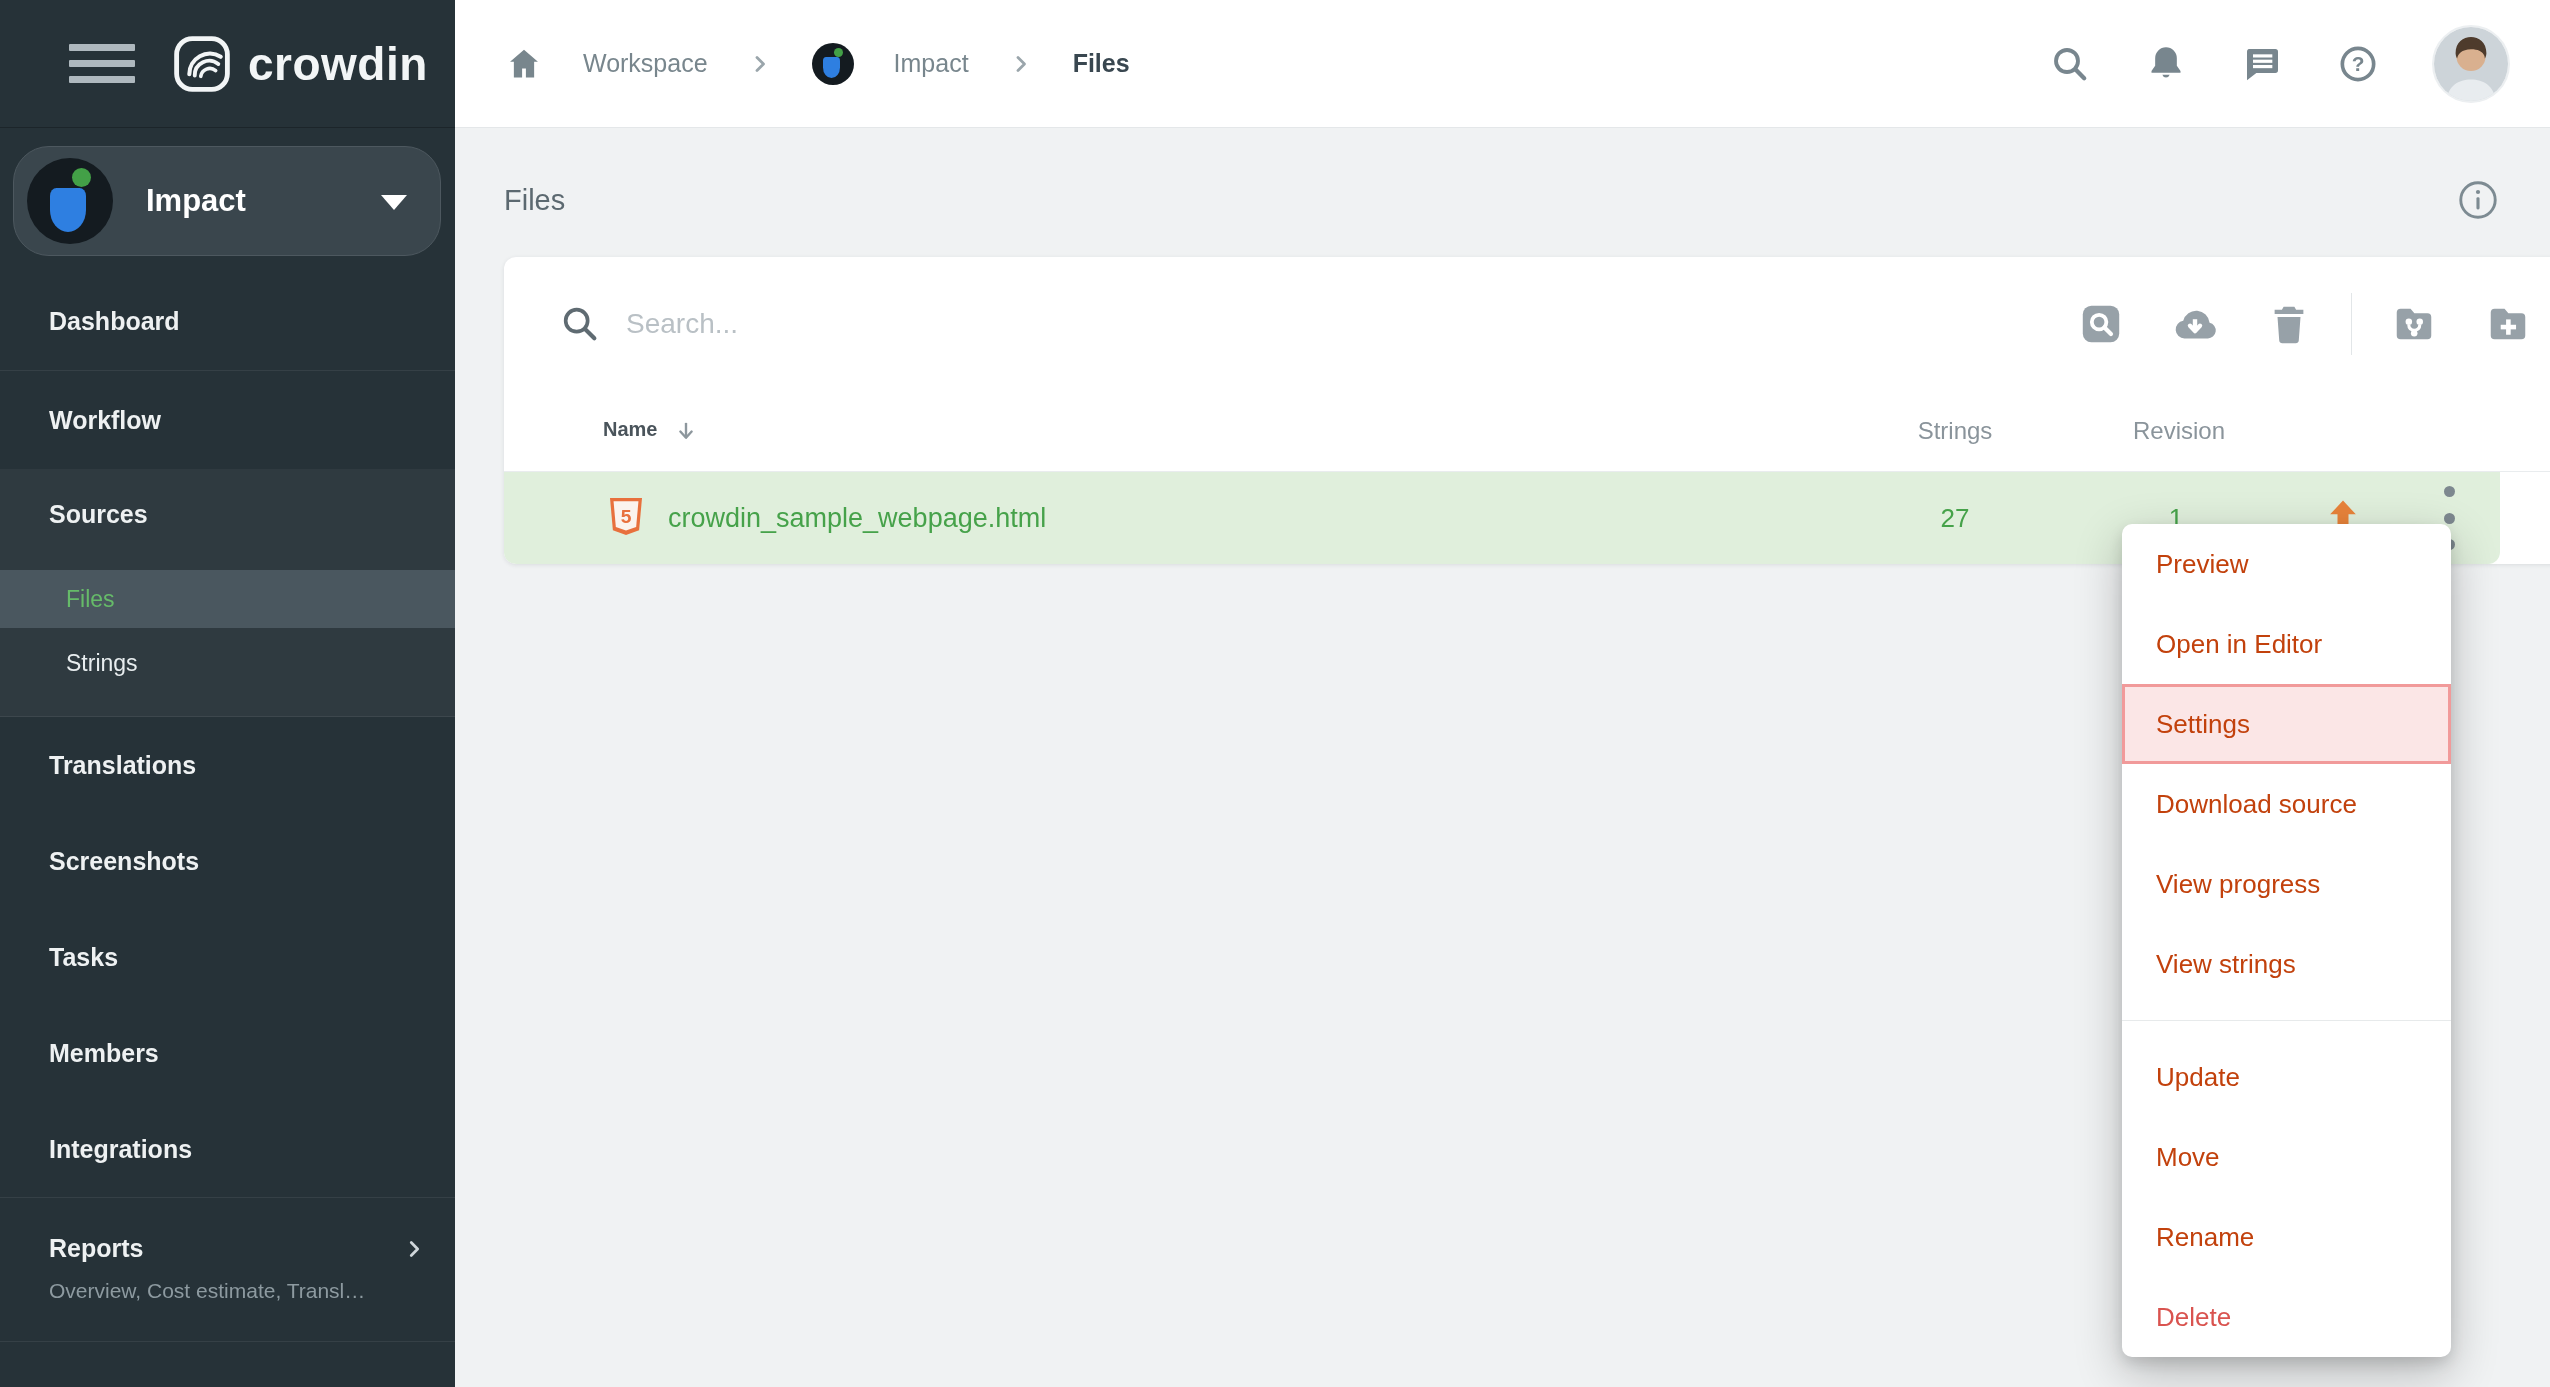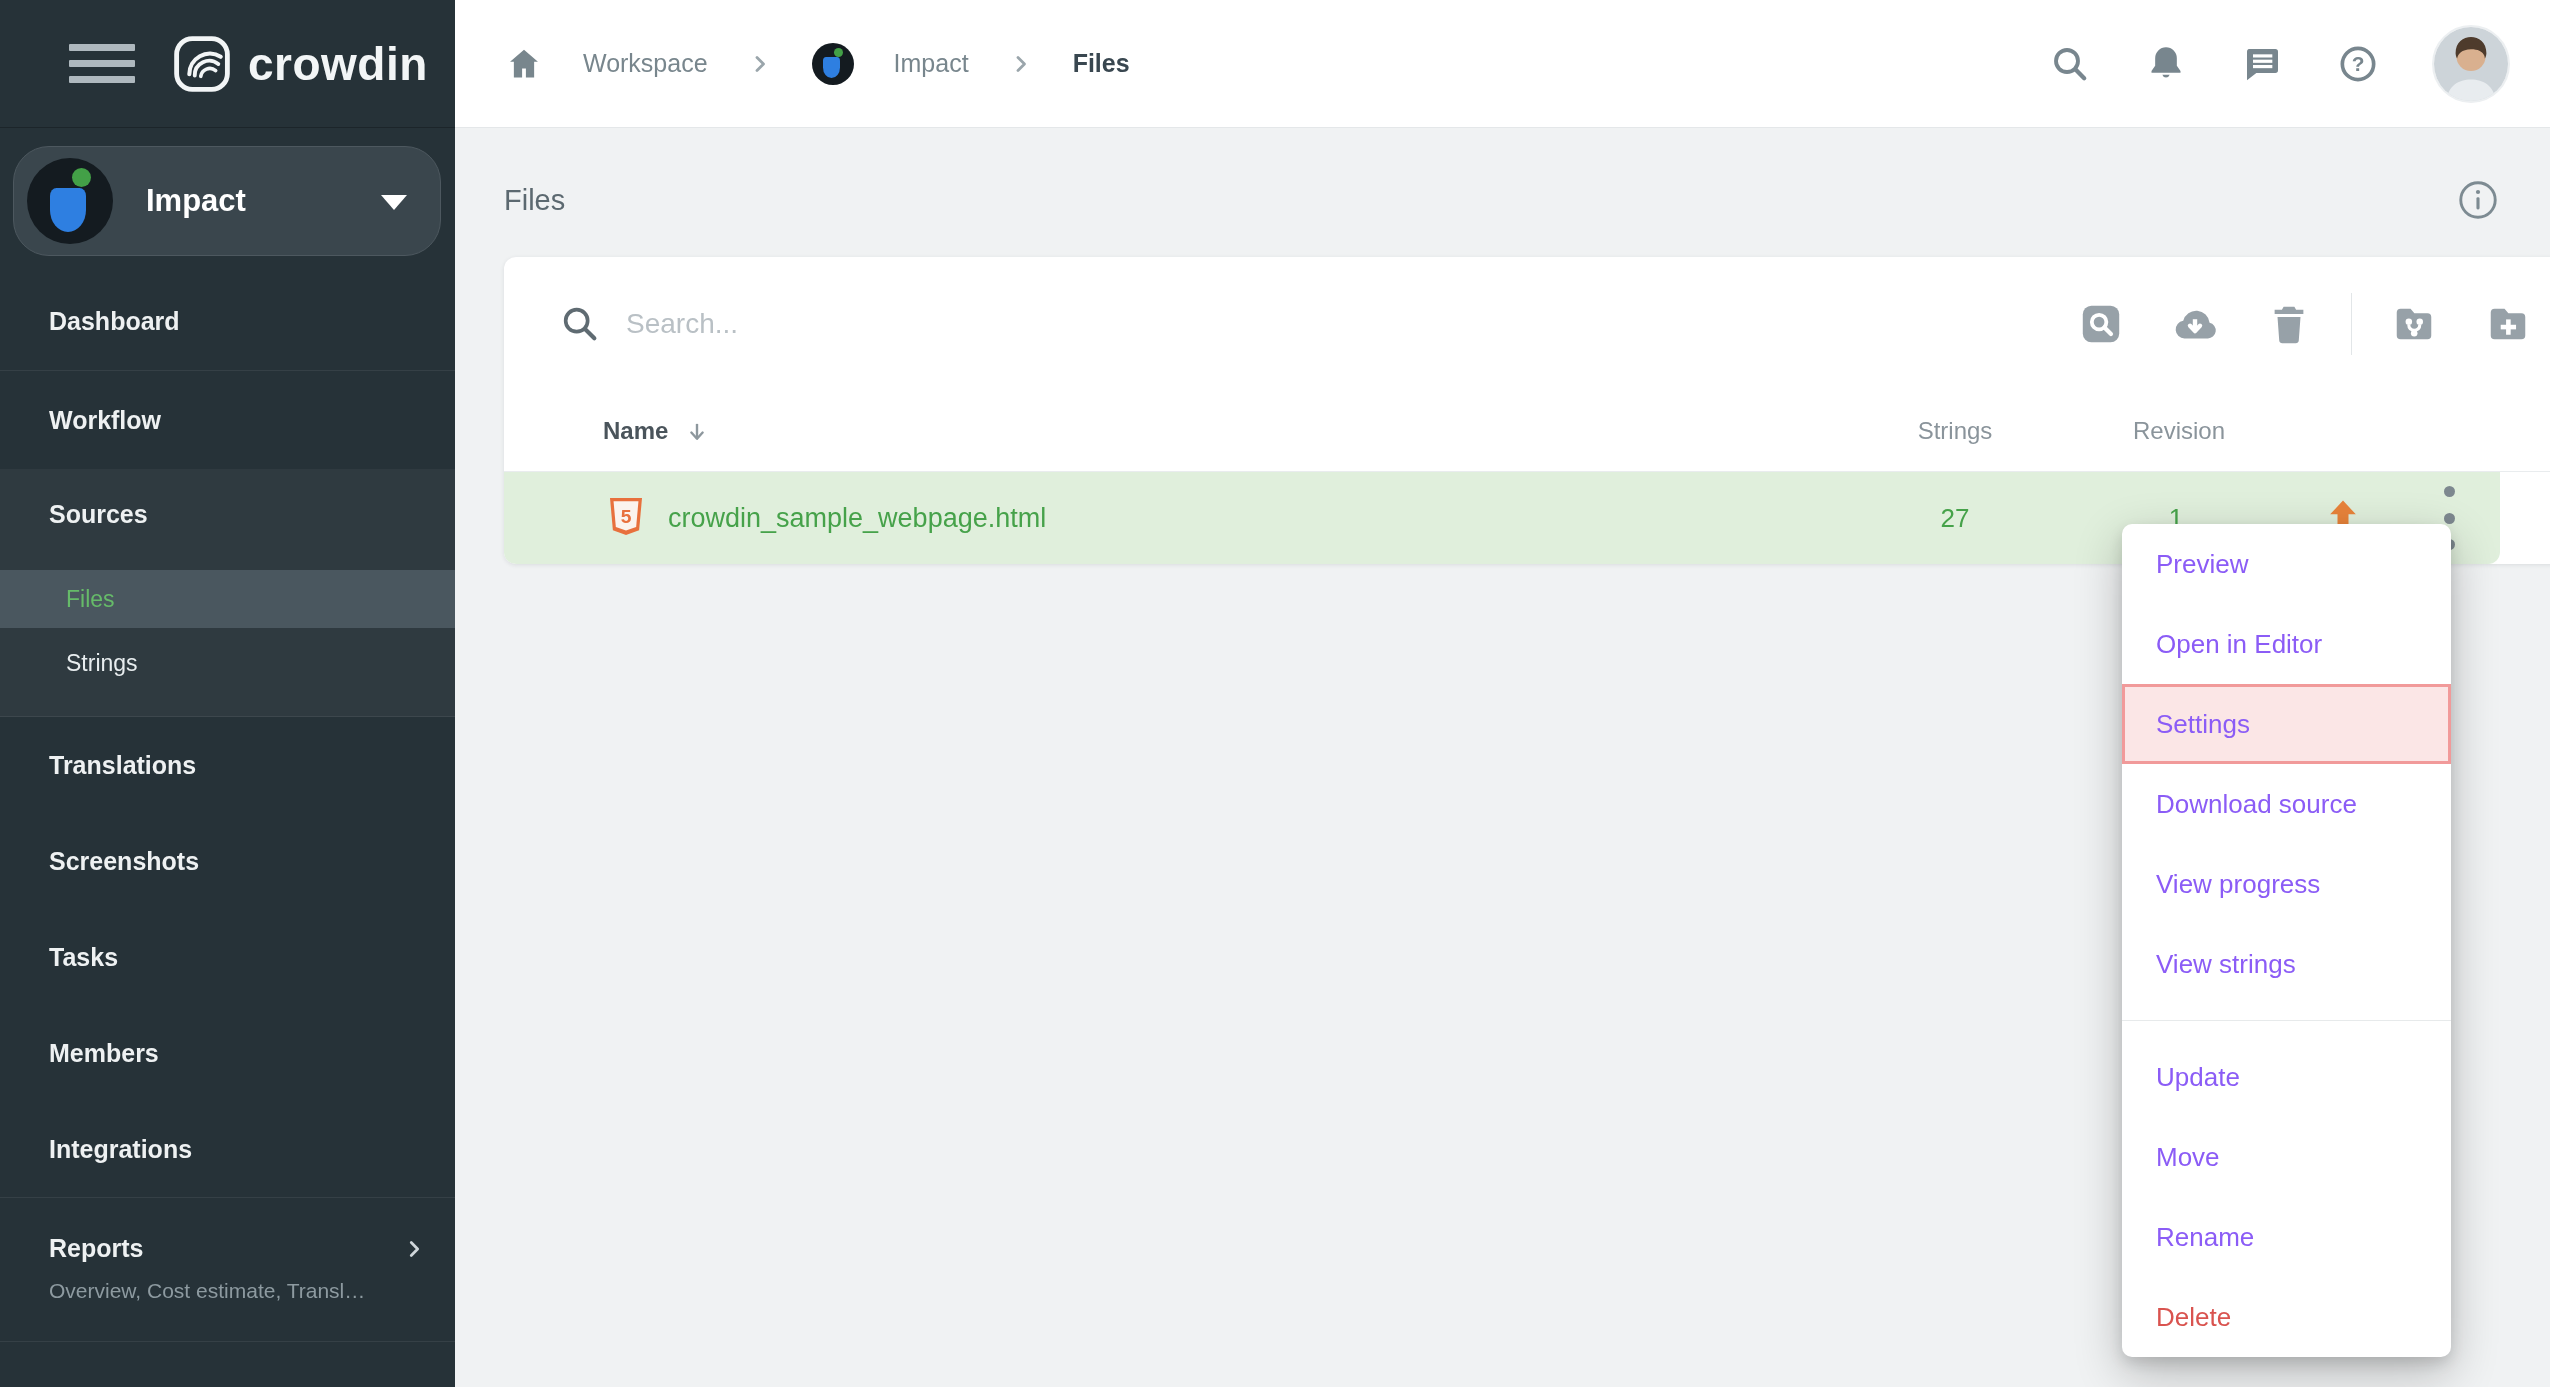--- a/index.html
+++ b/index.html
@@ -80,39 +80,39 @@
   .tool-btn svg { width:46px; height:46px; }
   .tool-gap { display:flex; align-items:center; gap:38px; }
   .v-sep { width:1px; height:62px; background:#e2e6e8; margin:0 34px; }
   .file-btn { margin-left:44px; width:176px; height:70px; background:#22313c; color:#ffffff; border:none;
               border-radius:8px; font-size:26px; font-weight:700; letter-spacing:2px; display:flex;
               align-items:center; justify-content:center; gap:14px; cursor:pointer;
               font-family:"Liberation Sans", sans-serif; }
   .file-btn .plus { font-size:34px; font-weight:400; margin-top:-3px; }
 
   .table-head { height:82px; border-bottom:1px solid #e9ecee; position:relative; display:flex; align-items:center; }
-  .th-name { margin-left:99px; display:flex; align-items:flex-end; gap:16px; font-size:24px; font-weight:700;
+  .th-name { margin-left:99px; display:flex; align-items:flex-start; gap:16px; font-size:20px; font-weight:700;
              color:#4a545b; cursor:pointer; }
   .th-name svg { width:26px; height:26px; }
   .th-abs { position:absolute; transform:translateX(-50%); font-size:24px; color:#8a949b; }
 
   .file-row { position:absolute; left:0; top:215px; width:1996px; height:92px; background:#e0efdc;
               border-radius:0 0 12px 12px; }
   .html-icon { position:absolute; left:104px; top:26px; width:36px; height:40px; }
   .file-name { position:absolute; left:164px; top:50%; transform:translateY(-50%); font-size:27px; color:#46a24a; cursor:pointer; }
   .cell-num { position:absolute; top:50%; transform:translate(-50%,-50%); font-size:26px; color:#46a24a; cursor:pointer; }
   .row-upload { position:absolute; left:1817px; top:24px; width:44px; height:44px; cursor:pointer; }
   .kebab { position:absolute; left:1932px; top:50%; transform:translateY(-50%); width:26px; height:64px;
            display:flex; flex-direction:column; align-items:center; justify-content:space-between; cursor:pointer; }
   .kebab i { width:11px; height:11px; border-radius:50%; background:#7d8press;#7d888f; background:#7d888f; display:block; }
 
   
   .context-menu { position:absolute; left:2122px; top:524px; width:329px; background:#ffffff; border-radius:10px;
                   box-shadow:0 6px 14px rgba(0,0,0,.12), 0 16px 48px rgba(0,0,0,.24); z-index:20; overflow:hidden; }
-  .menu-item { height:80px; display:flex; align-items:center; padding-left:34px; font-size:26px; color:#8b5cf6; cursor:pointer; }
+  .menu-item { height:80px; display:flex; align-items:center; padding-left:34px; font-size:26px; color:#c2410c; cursor:pointer; }
   .menu-item.highlight { background:#fbe6e6; border:3px solid #f19a9a; padding-left:31px; }
   .menu-item.danger { color:#d9534f; }
   .menu-sep { height:33px; position:relative; }
   .menu-sep::after { content:""; position:absolute; left:0; right:0; top:16px; height:1px; background:#e7eaeb; }
 </style>
 </head>
 <body>
 
 <div class="sidebar">
   <div class="sb-header">

